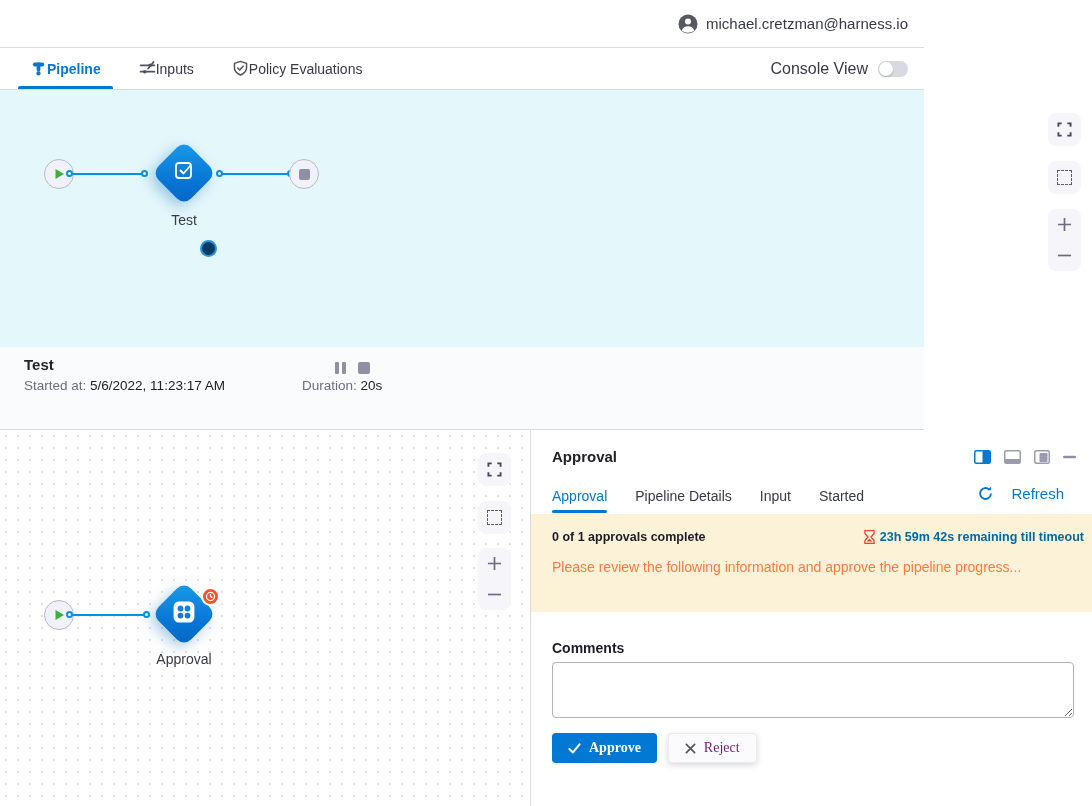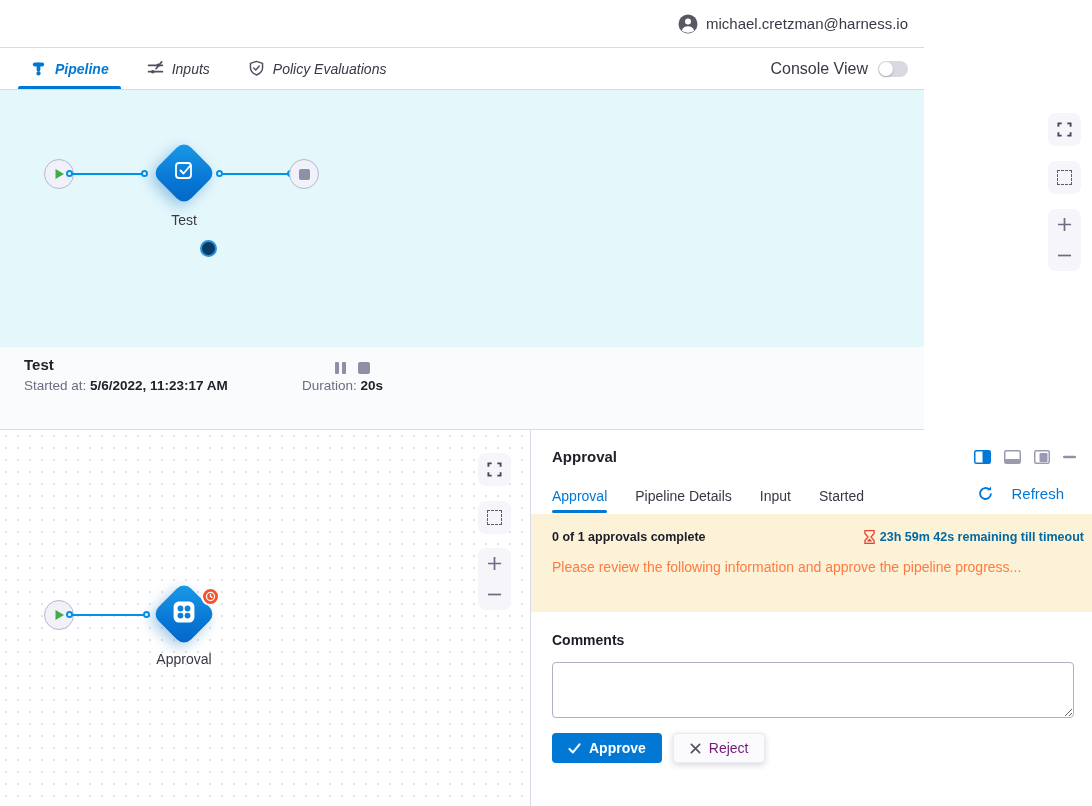--- a/index.html
+++ b/index.html
@@ -9,22 +9,22 @@
 
   
   .topbar { height:48px; background:#fff; border-bottom:1px solid #d9dae5;
             display:flex; align-items:center; justify-content:flex-end; padding:0 16px; }
   .user { display:flex; align-items:center; gap:8px; cursor:pointer; }
   .user-email { font-size:15px; color:#383946; }
 
   
   .tabbar { height:42px; background:#fff; border-bottom:1px solid #d9dae5;
             display:flex; align-items:stretch; padding:0 16px 0 24px; }
-  .tab { display:flex; align-items:center; gap:8px; padding:0 6px; margin-right:26px;
-         font-size:14px; color:#383946; position:relative; cursor:pointer;font-style:italic; }
+  .tab { display:flex; align-items:center; gap:0; padding:0 6px; margin-right:26px;
+         font-size:14px; color:#383946; position:relative; cursor:pointer; }
   .tab.active { color:#0278d5; font-weight:bold; }
   .tab.active::after { content:""; position:absolute; left:-6px; right:-6px; bottom:0;
          height:3px; background:#0278d5; border-radius:2px 2px 0 0; }
   .tabbar-right { margin-left:auto; display:flex; align-items:center; gap:10px; }
   .console-label { font-size:16px; color:#383946; }
   .toggle { width:30px; height:16px; border-radius:8px; background:#d8d9e3; position:relative; cursor:pointer; }
   .toggle .knob { position:absolute; left:1px; top:1px; width:14px; height:14px; border-radius:50%;
          background:#fff; box-shadow:0 1px 2px rgba(0,0,0,.25); }
 
   
@@ -55,21 +55,21 @@
          display:flex; align-items:center; justify-content:center; cursor:pointer; }
   .gzoom { position:absolute; width:33px; height:62px; border-radius:8px; background:#f5f5fa;
          display:flex; flex-direction:column; }
   .gzoom > div { flex:1; display:flex; align-items:center; justify-content:center; cursor:pointer; }
   .fit-box { width:15px; height:15px; border:1.5px dashed #595c72; }
 
   
   .statusbar { position:relative; height:83px; background:#fafbfd; border-bottom:1px solid #d9dae5; }
   .sb-title { position:absolute; left:24px; top:9px; font-size:15px; font-weight:bold; color:#22222a; }
   .sb-row { position:absolute; top:31px; font-size:13.5px; color:#6b6d85; }
-  .sb-row b { color:#22222a; font-weight:bold; }
+  .sb-row b { color:#22222a; font-weight:normal; }
   .sb-icons { position:absolute; left:335px; top:15px; display:flex; gap:12px; align-items:center; }
   .pause-icon { display:flex; gap:3px; cursor:pointer; }
   .pause-icon span { width:4px; height:12px; background:#8e90a5; border-radius:1px; }
   .stop-icon { width:12px; height:12px; background:#8e90a5; border-radius:2px; cursor:pointer; }
 
   
   .bottom { position:relative; height:376px; background:#fff; }
 
   
   .panel { position:absolute; left:531px; top:0; width:561px; height:376px; background:#fff; }
@@ -83,28 +83,28 @@
         background:#0278d5; border-radius:2px; }
   .refresh { position:absolute; right:28px; top:55px; display:flex; align-items:center; gap:18px;
         color:#0278d5; font-size:15px; cursor:pointer; }
 
   .banner { position:absolute; left:0; top:84px; width:561px; height:98px; background:#fcf2d8; padding:16px 8px 0 21px; }
   .banner-row1 { display:flex; justify-content:space-between; align-items:center; }
   .banner-left { font-size:12.5px; font-weight:bold; color:#1c1c28; }
   .banner-right { display:flex; align-items:center; gap:5px; font-size:12.5px; font-weight:bold; color:#0369a1; }
   .banner-msg { margin-top:15px; font-size:14px; color:#ff7b42; }
 
-  .comments-label { position:absolute; left:21px; top:202px; font-size:14px; font-weight:bold; color:#1c1c28; }
+  .comments-label { position:absolute; left:21px; top:210px; font-size:14px; font-weight:bold; color:#1c1c28; }
   .comments-box { position:absolute; left:21px; top:232px; width:522px; height:56px;
         border:1px solid #b0b1c3; border-radius:4px; resize:both; font-family:"Liberation Sans",sans-serif;
         font-size:13px; padding:6px; background:#fff; }
   .btn-row { position:absolute; left:21px; top:303px; display:flex; gap:11px; }
   .btn { height:30px; border-radius:4px; font-size:14px; font-weight:bold; display:flex;
         align-items:center; gap:8px; padding:0 16px; cursor:pointer; border:none;
-        font-family:Liberation Sans, sans-serif; }
+        font-family:Liberation Serif, serif; }
   .btn-approve { background:#0278d5; color:#fff; }
   .btn-reject { background:#fbfbfd; color:#701a75; border:1px solid #eaeaf2;
         box-shadow:0 2px 6px rgba(40,41,61,.18); font-weight:normal; }
 </style>
 </head>
 <body>
 
 <div class="app">
 
   <header class="topbar">

